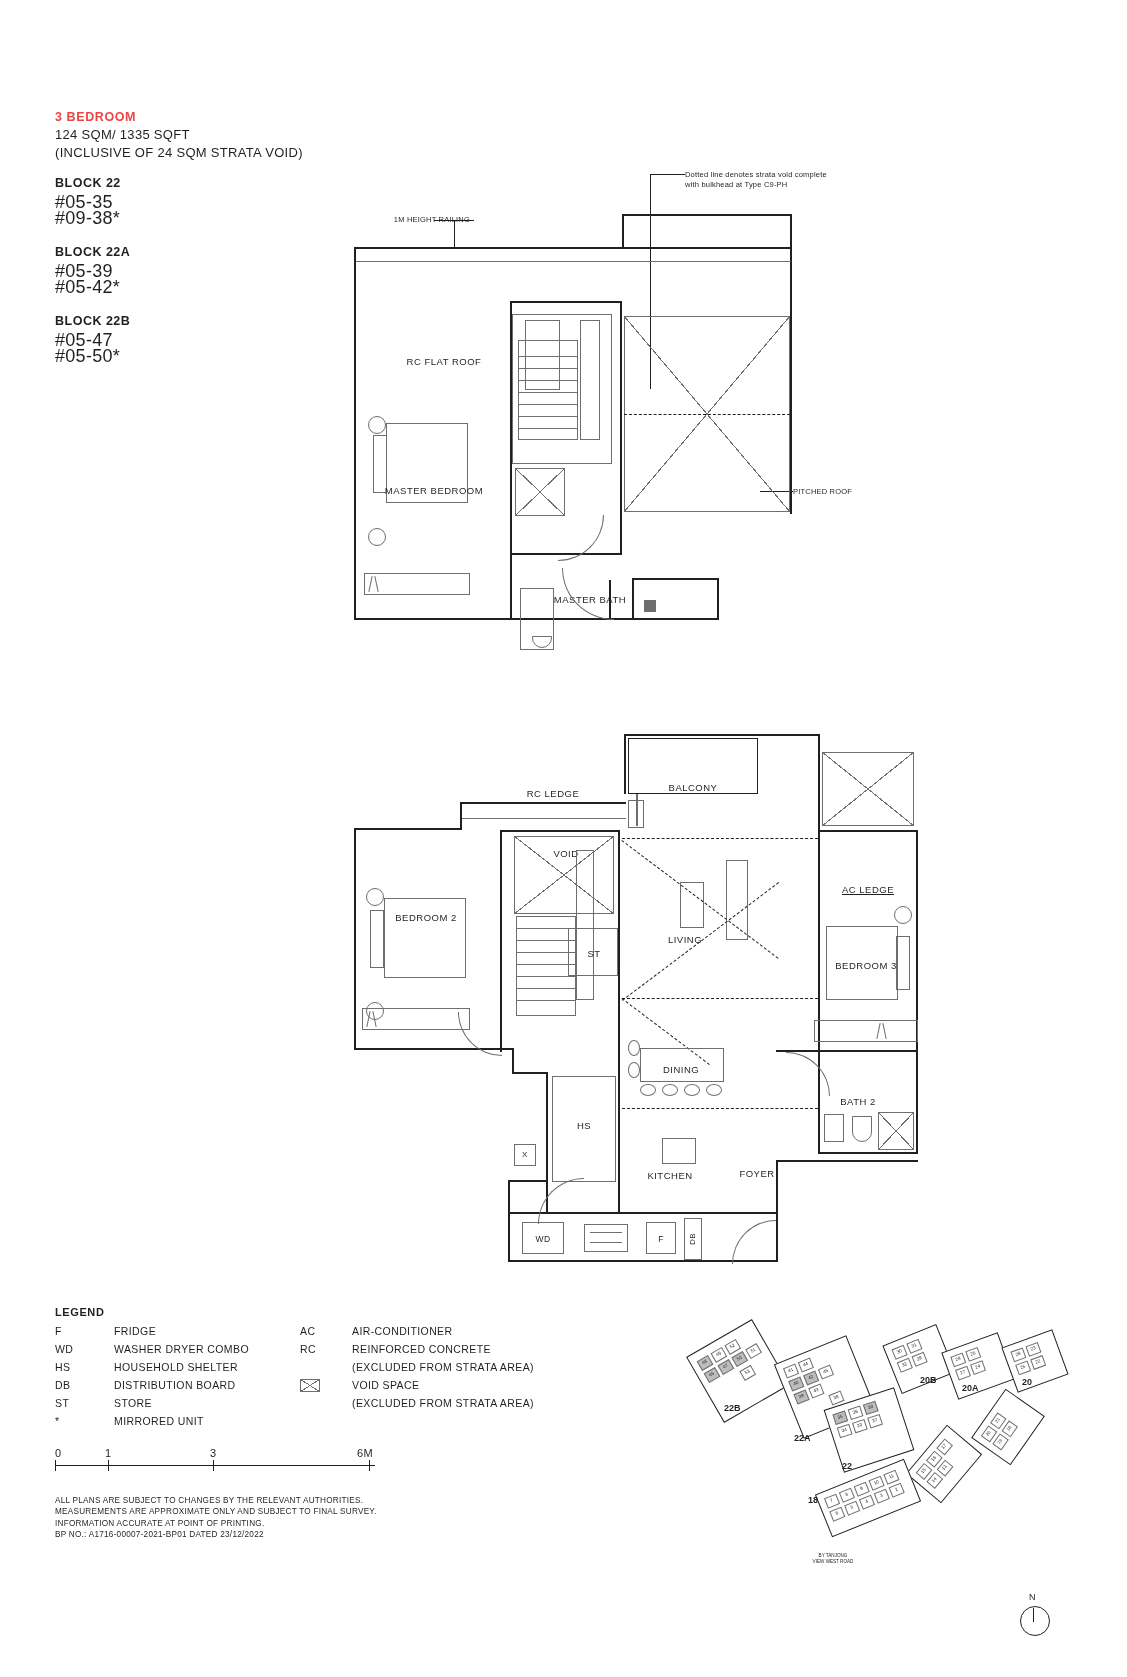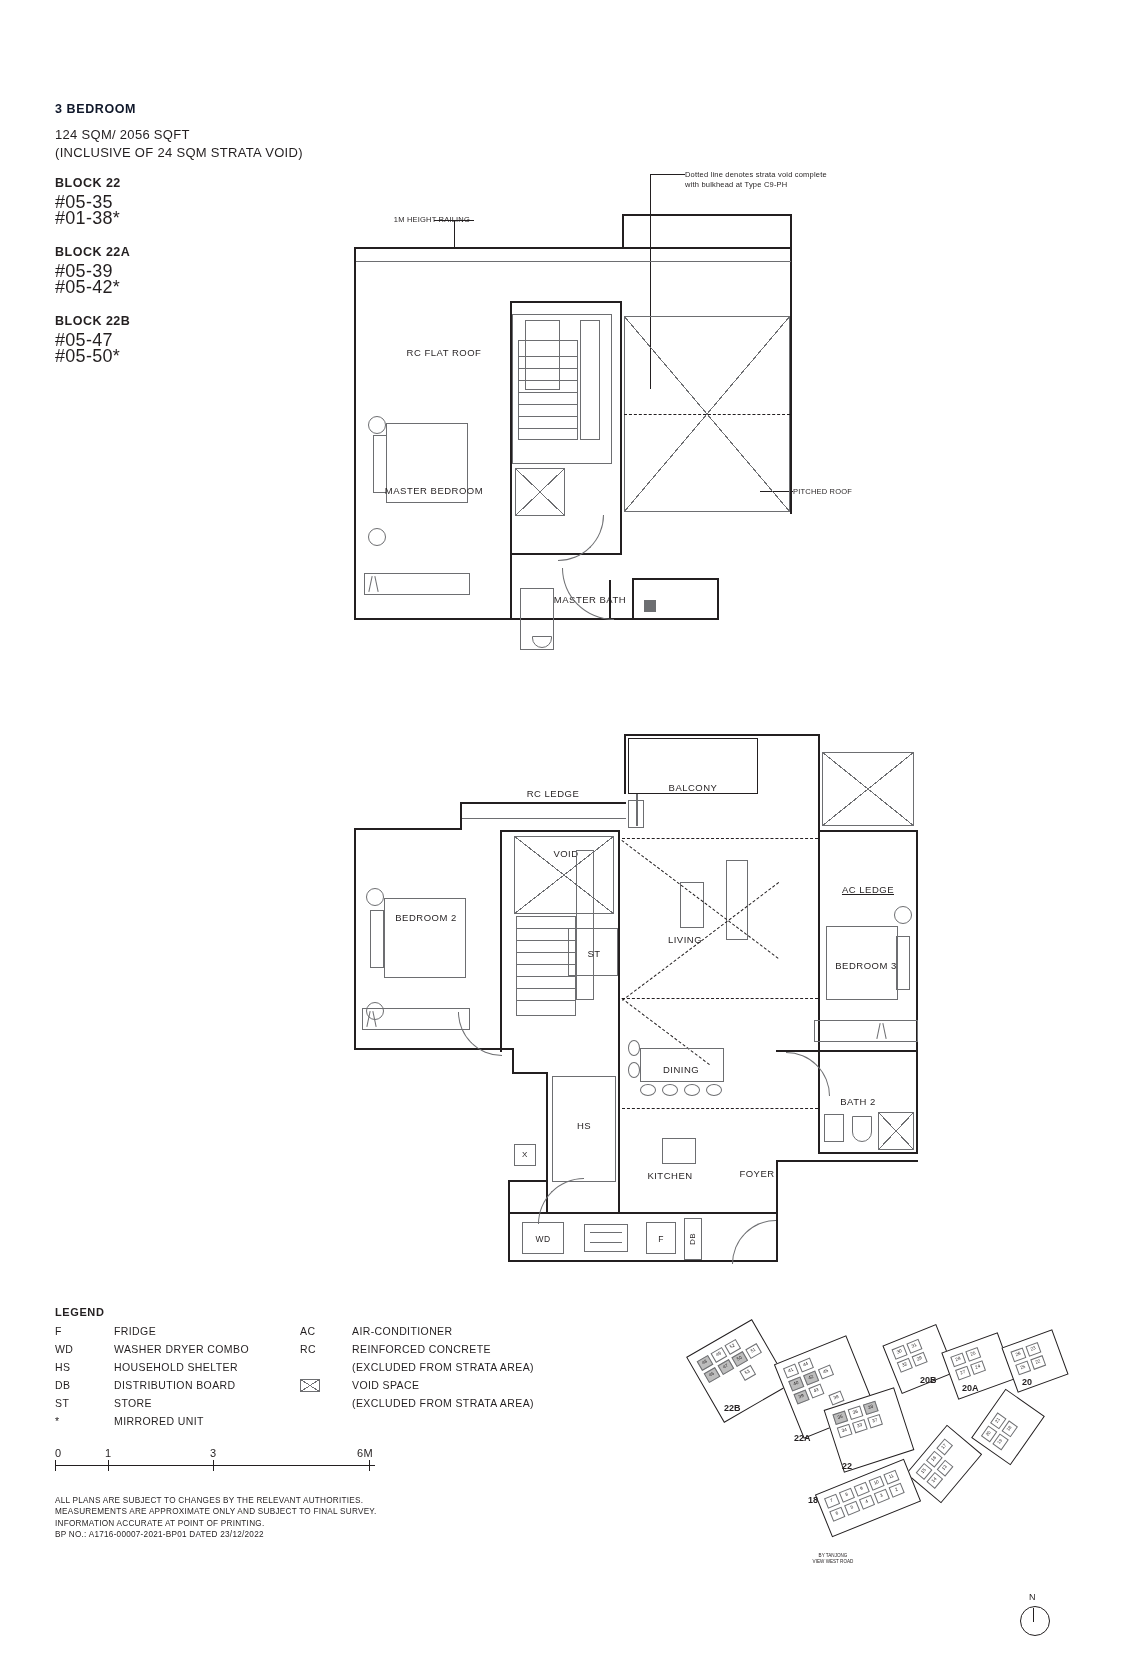--- a/index.html
+++ b/index.html
@@ -13,22 +13,22 @@
   }
   .page{position:absolute;inset:0;}
 
   
   #title{
     position:absolute;left:54px;top:35px;
     font-size:44px;letter-spacing:1px;font-weight:400;
     color:#231f20;font-family:"Liberation Sans", sans-serif;
   }
   #bedroom-count{
-    position:absolute;left:55px;top:102px;
-    font-size:12.5px;font-weight:bold;letter-spacing:.6px;color:#0f172a;
+    position:absolute;left:55px;top:110px;
+    font-size:12.5px;font-weight:bold;letter-spacing:.6px;color:#ef4444;
   }
   #area-line{
     position:absolute;left:55px;top:127px;
     font-size:13px;letter-spacing:.3px;color:#231f20;
   }
   #strata-line{
     position:absolute;left:55px;top:145px;
     font-size:13px;letter-spacing:.3px;color:#231f20;
   }
 
@@ -86,27 +86,27 @@
   #north .n-lab{position:absolute;left:17px;top:0;font-size:9px;}
   #north .n-circ{position:absolute;left:8px;top:14px;width:28px;height:28px;border:1px solid #231f20;border-radius:50%;}
   #north .n-ndl{position:absolute;left:21px;top:16px;width:1px;height:14px;background:#231f20;}
 </style>
 </head>
 <body>
 
 <div class="page">
 
   <div id="bedroom-count">3 BEDROOM</div>
-  <div id="area-line">124 SQM/ 2056 SQFT</div>
+  <div id="area-line">124 SQM/ 1335 SQFT</div>
   <div id="strata-line">(INCLUSIVE OF 24 SQM STRATA VOID)</div>
 
   <div class="block-group" style="top:176px">
     <div class="block-name">BLOCK 22</div>
     <div class="block-unit">#05-35</div>
-    <div class="block-unit">#01-38*</div>
+    <div class="block-unit">#09-38*</div>
   </div>
   <div class="block-group" style="top:245px">
     <div class="block-name">BLOCK 22A</div>
     <div class="block-unit">#05-39</div>
     <div class="block-unit">#05-42*</div>
   </div>
   <div class="block-group" style="top:314px">
     <div class="block-name">BLOCK 22B</div>
     <div class="block-unit">#05-47</div>
     <div class="block-unit">#05-50*</div>
@@ -137,21 +137,21 @@
     <div class="wall" style="left:170px;top:141px;width:2px;height:317px;"></div>
     <div class="wall" style="left:170px;top:141px;width:112px;height:2px;"></div>
     <div class="wall" style="left:280px;top:141px;width:2px;height:252px;"></div>
     <div class="wall" style="left:170px;top:250px;width:2px;height:2px;"></div>
     <div class="wall" style="left:269px;top:420px;width:2px;height:40px;"></div>
     <div class="wall" style="left:269px;top:458px;width:110px;height:2px;"></div>
     <div class="wall" style="left:377px;top:420px;width:2px;height:40px;"></div>
     <div class="wall" style="left:292px;top:418px;width:87px;height:2px;"></div>
     <div class="wall" style="left:452px;top:352px;width:0px;height:2px;"></div>
 
-    <div class="room-label" style="left:44px;top:187px;width:120px;">RC FLAT ROOF</div>
+    <div class="room-label" style="left:44px;top:196px;width:120px;">RC FLAT ROOF</div>
 
     <div class="box" style="left:46px;top:263px;width:82px;height:80px;"></div>
     <div class="box" style="left:33px;top:275px;width:14px;height:58px;"></div>
     <div class="box" style="left:28px;top:256px;width:18px;height:18px;border-radius:50%;"></div>
     <div class="box" style="left:28px;top:368px;width:18px;height:18px;border-radius:50%;"></div>
     <div class="room-label" style="left:44px;top:325px;width:100px;">MASTER BEDROOM</div>
     <div class="box" style="left:24px;top:413px;width:106px;height:22px;"></div>
     <div class="thin" style="left:30px;top:416px;width:1px;height:16px;transform:rotate(12deg);"></div>
     <div class="thin" style="left:36px;top:416px;width:1px;height:16px;transform:rotate(-12deg);"></div>
 

